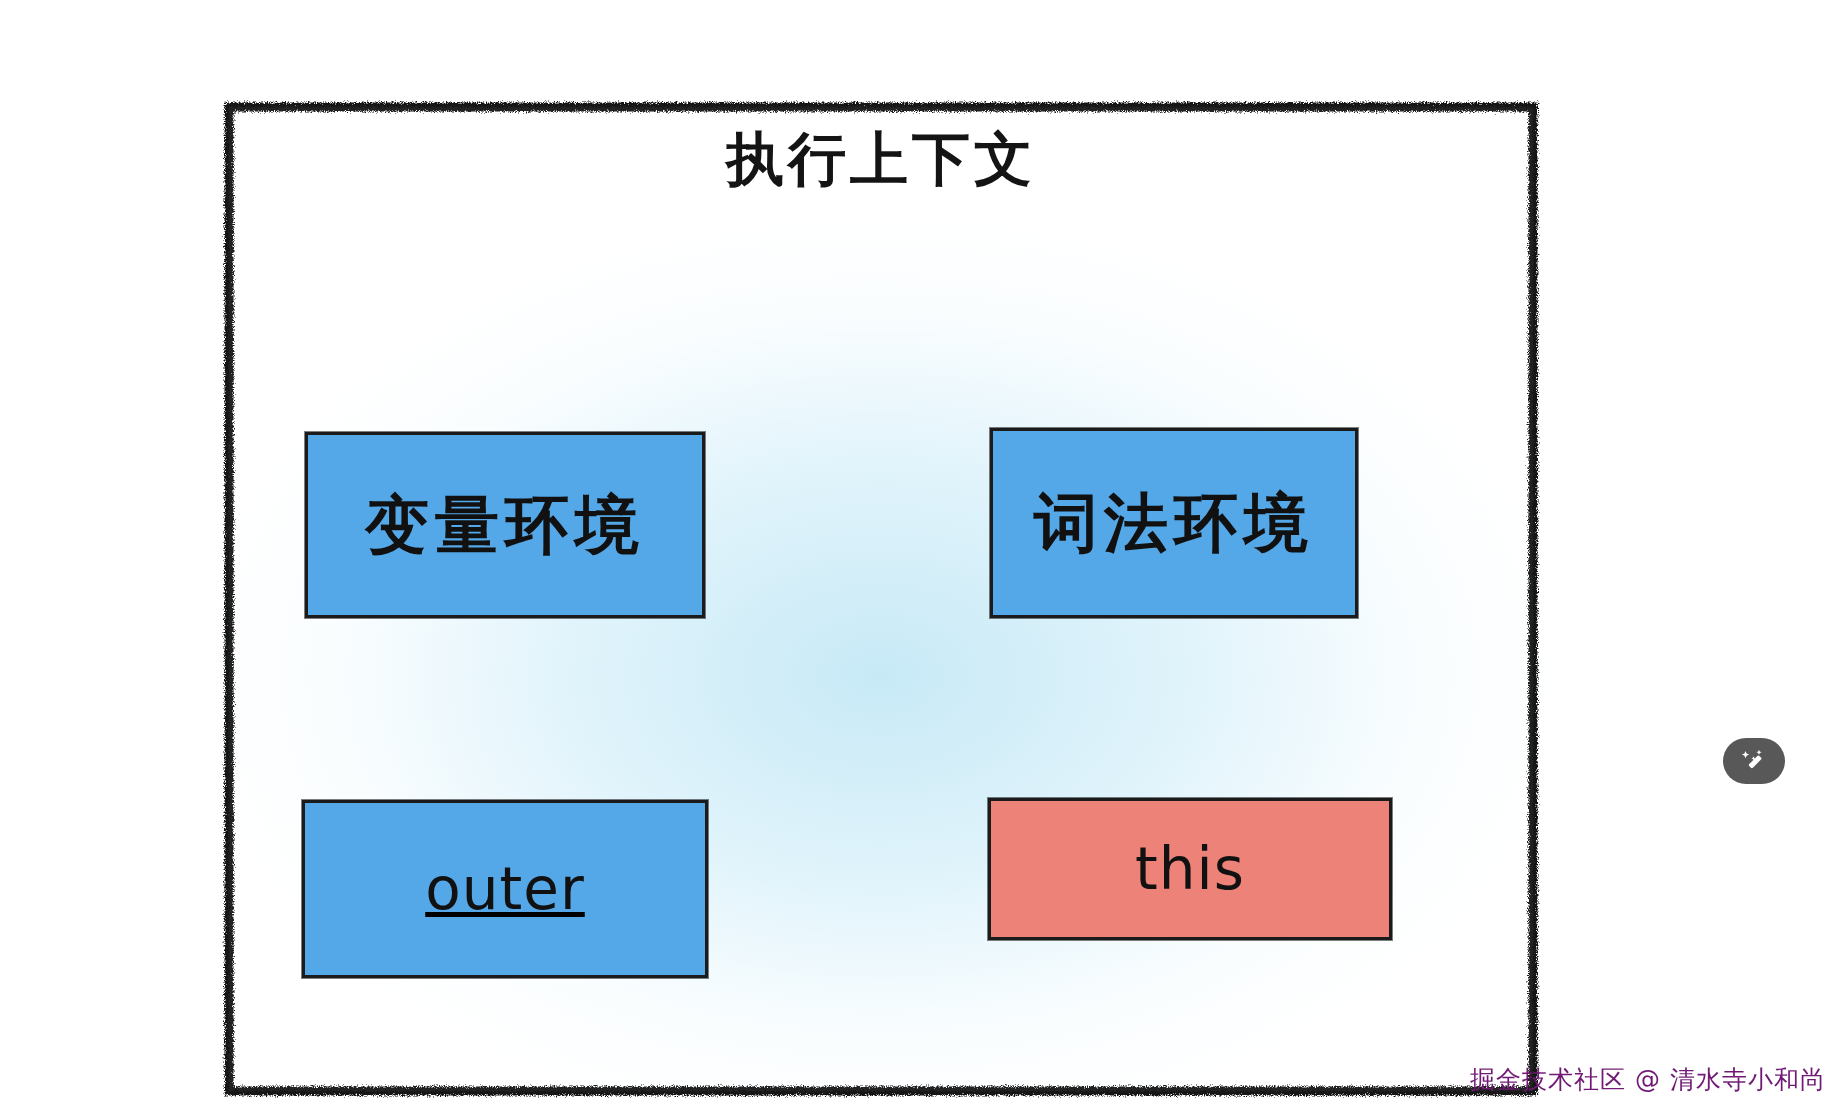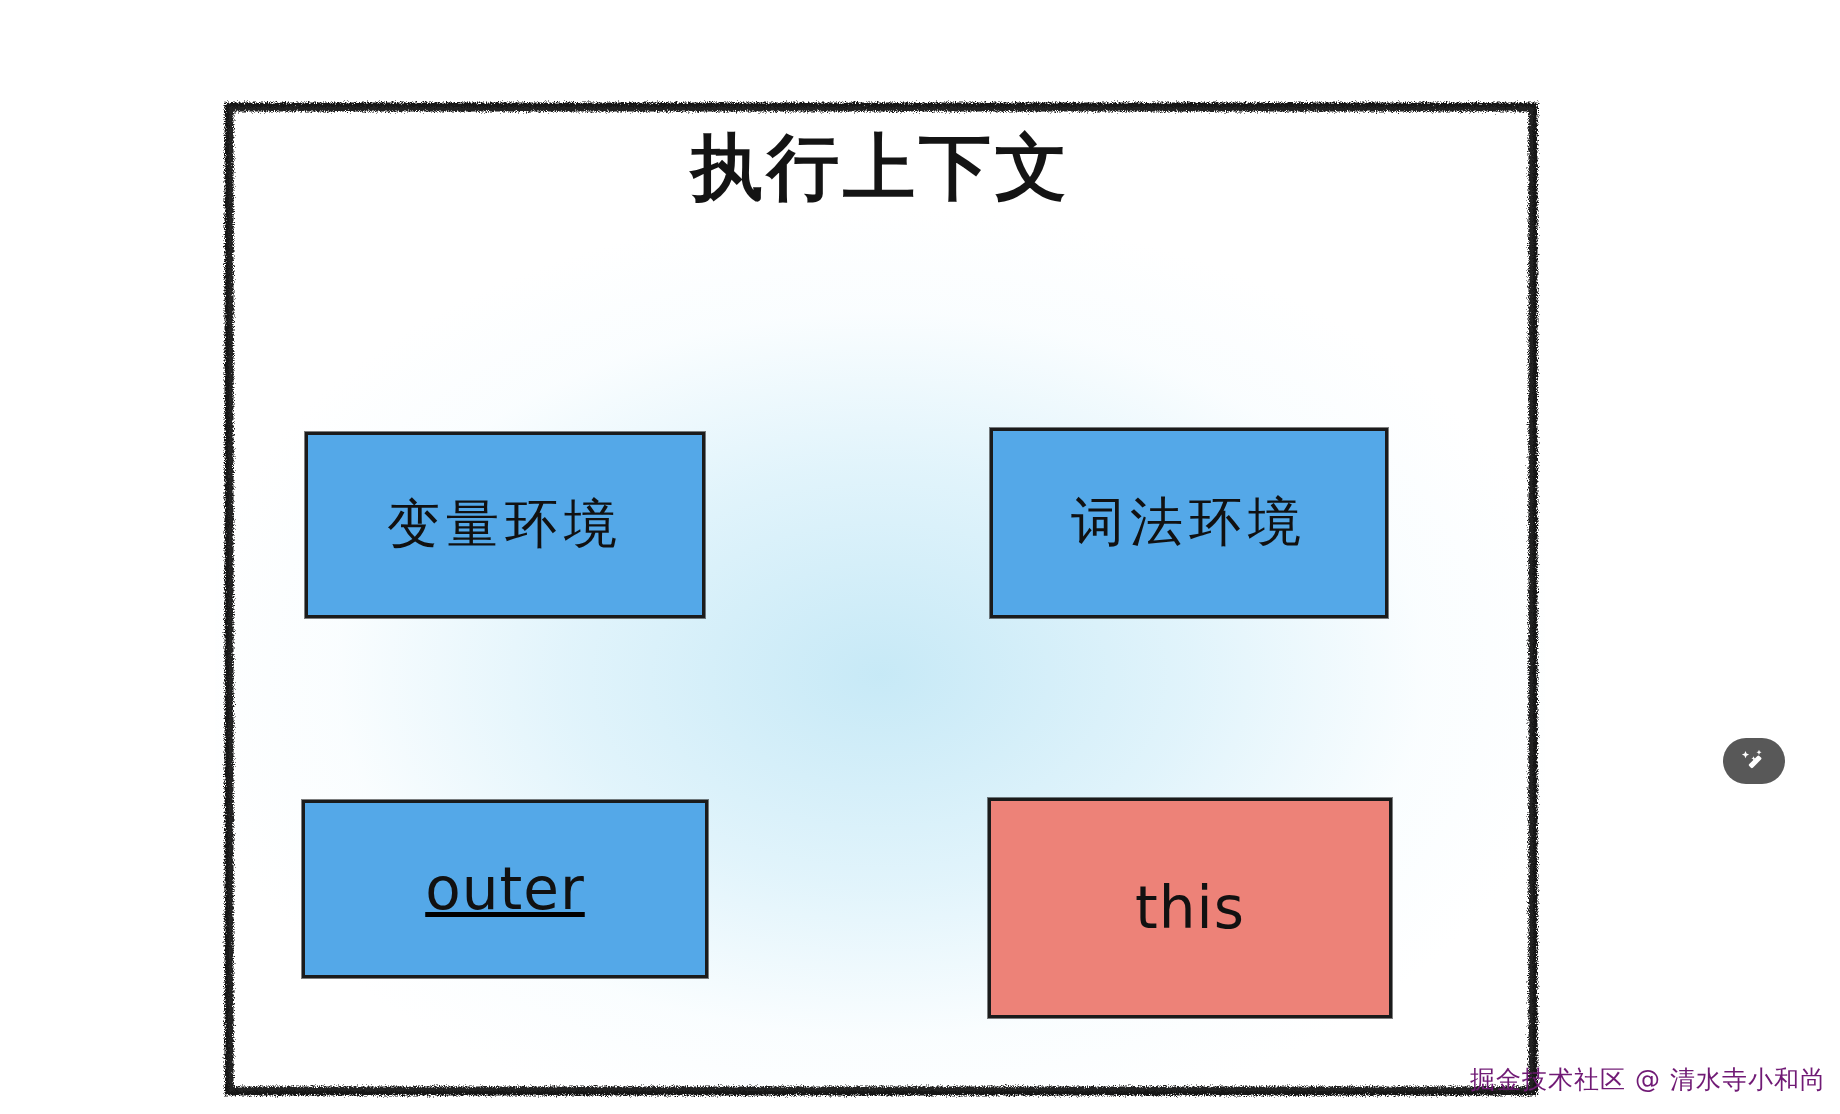--- a/index.html
+++ b/index.html
@@ -34,56 +34,56 @@
     width:1318px;height:998px;
   }
   #frame svg{display:block;width:100%;height:100%;}
 
   
   #title{
     position:absolute;
     left:222px;top:128px;
     width:1318px;
     text-align:center;
-    font-size:72px;
+    font-size:58px;
     line-height:1.1;
     font-weight:600;
     letter-spacing:4px;
     color:#141414;
     font-family:"DejaVu Sans","Liberation Sans",sans-serif;
   }
 
   
   .box{
     position:absolute;
     display:flex;
     align-items:center;
     justify-content:center;
     box-sizing:border-box;
     border:3px solid #1b1b1b;
     box-shadow:0 0 0 1px rgba(20,20,20,0.55);
   }
   .box .label{
-    font-size:53px;
-    font-weight:400;
+    font-size:64px;
+    font-weight:700;
     color:#111111;
     letter-spacing:6px;
     white-space:nowrap;
   }
   .box .label.latin{
     letter-spacing:1px;
     font-size:58px;
     font-weight:400;
     font-family:"DejaVu Sans","Liberation Sans",sans-serif;
   }
 
   #box-variable-env{ left:305px; top:432px; width:400px; height:186px; }
-  #box-lexical-env { left:990px; top:428px; width:398px; height:190px; }
+  #box-lexical-env { left:990px; top:428px; width:368px; height:190px; }
   #box-outer       { left:302px; top:800px; width:406px; height:178px; }
-  #box-this        { left:988px; top:798px; width:404px; height:220px; }
+  #box-this        { left:988px; top:798px; width:404px; height:142px; }
 
   
   #watermark{
     position:absolute;
     right:14px;bottom:18px;
     font-size:25px;
     letter-spacing:1px;
     color:#9a9a9a;
     white-space:nowrap;
   }

